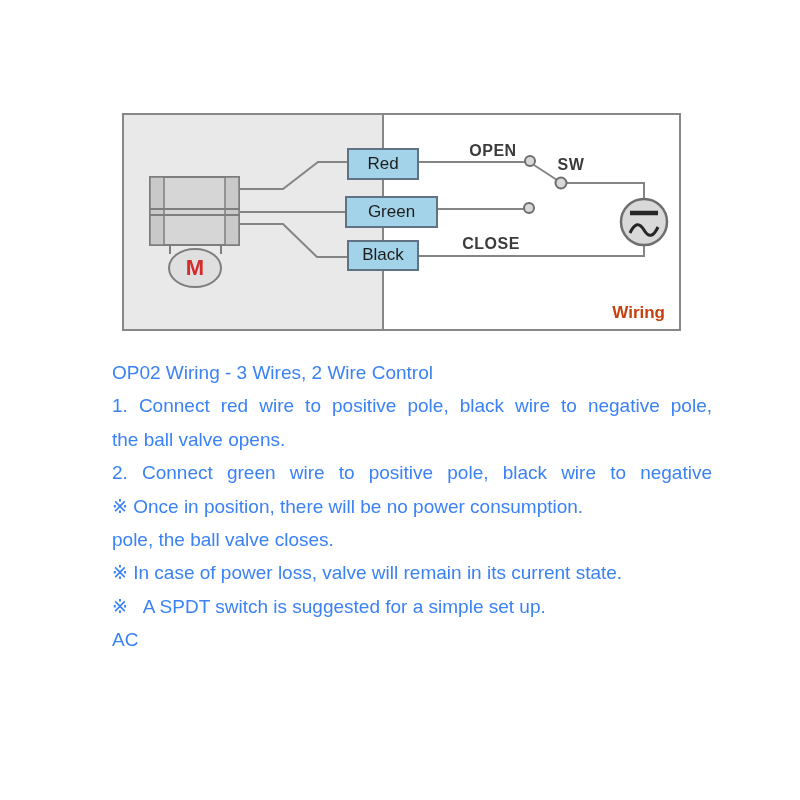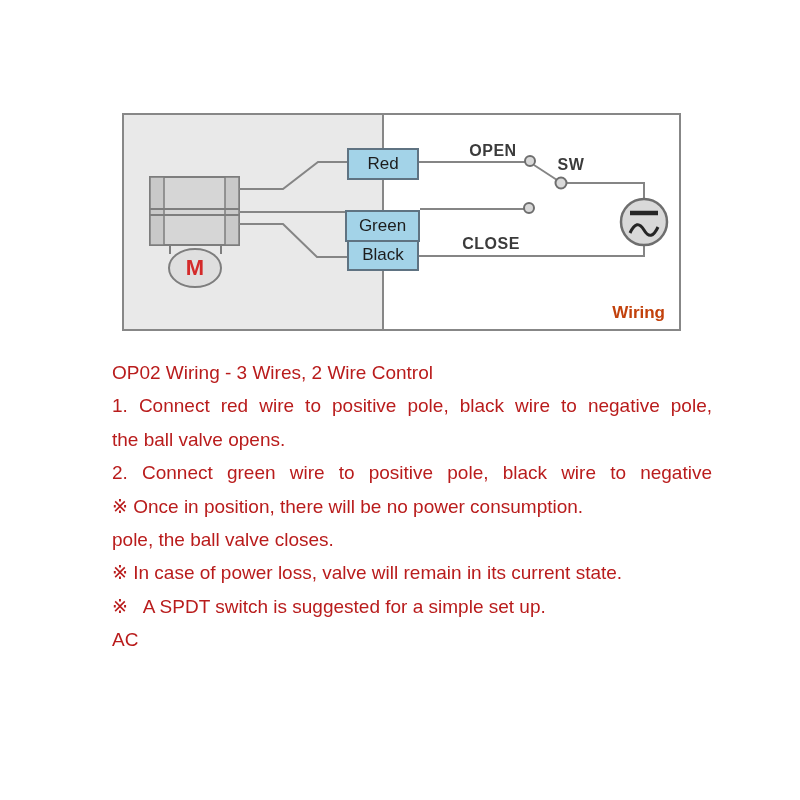--- a/index.html
+++ b/index.html
@@ -31,21 +31,21 @@
   .wirebox {
     position: absolute;
     background: #a3d3e8;
     border: 2px solid #5f7382;
     text-align: center;
     font-size: 17px;
     color: #1d1d1d;
     overflow: hidden;
   }
   .wirebox-red   { left: 223px; top: 33px;  width: 72px; height: 32px; line-height: 27px; }
-  .wirebox-green { left: 221px; top: 81px;  width: 75px; height: 32px; line-height: 27px; margin-top: 14px; }
+  .wirebox-green { left: 221px; top: 81px;  width: 93px; height: 32px; line-height: 27px; }
   .wirebox-black { left: 223px; top: 125px; width: 72px; height: 31px; line-height: 26px; }
 
   .sw-text {
     position: absolute;
     font-size: 16px;
     font-weight: 700;
     color: #3b3b3b;
     text-align: center;
     letter-spacing: 0.5px;
   }
@@ -66,21 +66,21 @@
     font-size: 17px; font-weight: 700;
     color: #c2410c;
   }
 
   
   .text-block {
     position: absolute;
     left: 112px; top: 356px;
     width: 600px;
     font-size: 19px;
-    color: #b91c1c;
+    color: #3b82f6;
   }
   .line {
     line-height: 33.4px;
     white-space: nowrap;
   }
   .line.justify {
     white-space: normal;
     text-align: justify;
     text-align-last: justify;
   }

